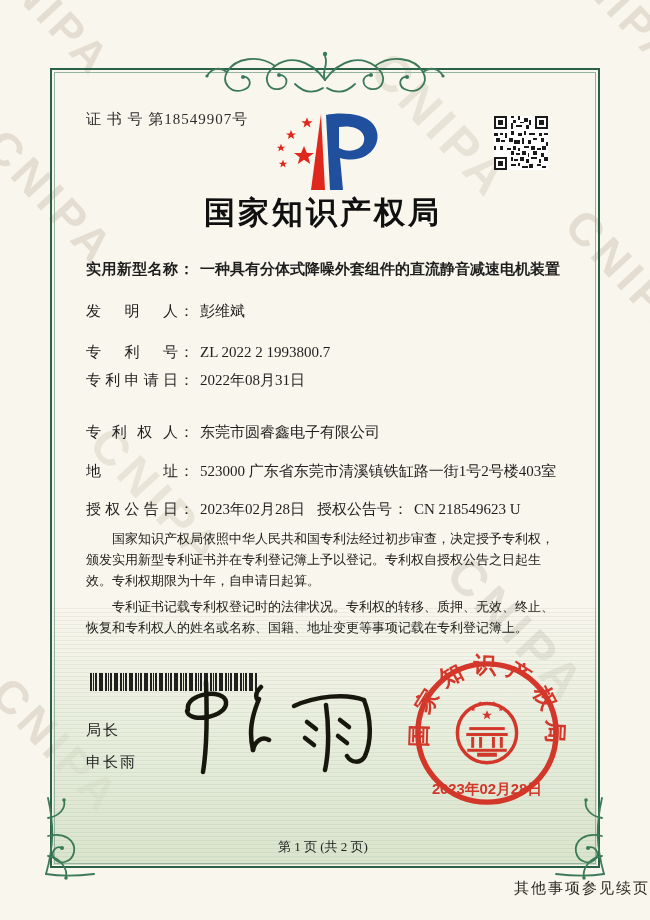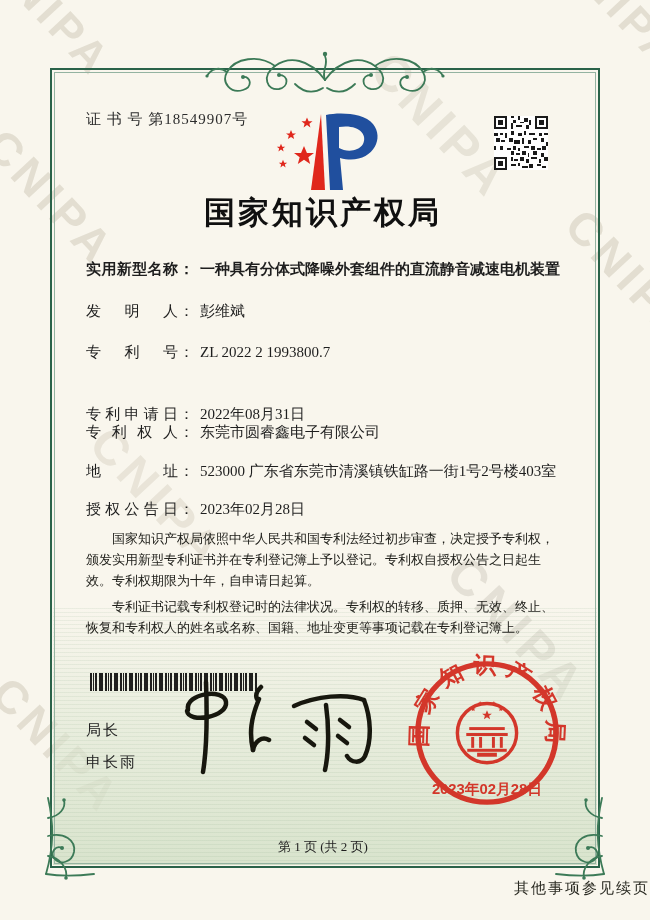--- a/index.html
+++ b/index.html
@@ -58,21 +58,21 @@
   }
   
   .row{left:86px;width:480px;font-size:15px;color:#1e1e1e;z-index:4;white-space:nowrap;}
   .row .lbl{
     display:inline-block;width:92px;
     text-align:justify;text-align-last:justify;
     vertical-align:bottom;
   }
   .row .colon{margin:0 6px 0 1px;}
   .row2{position:absolute;left:231px;top:0;white-space:nowrap;}
-  .r1{top:260px;font-weight:bold;}.r2{top:302px;}.r3{top:343px;}.r4{top:405px;}
+  .r1{top:260px;font-weight:bold;}.r2{top:302px;}.r3{top:343px;}.r4{top:371px;}
   .r5{top:423px;}.r6{top:462px;}.r7{top:500px;}
   
   .paras{left:86px;top:528px;width:478px;z-index:4;font-size:13px;line-height:21px;color:#21211c;}
   .paras p{margin:0;text-indent:2em;}
   .paras p + p{margin-top:5px;}
   
   .barcode{
     left:90px;top:673px;width:168px;height:18px;z-index:4;
     background:
       repeating-linear-gradient(90deg,#20201e 0 2px,transparent 2px 5px),
@@ -258,20 +258,23 @@
   <span class="lbl">专利申请日</span><span class="colon">：</span><span>2022年08月31日</span>
 </div>
 <div class="abs row r5">
   <span class="lbl">专利权人</span><span class="colon">：</span><span>东莞市圆睿鑫电子有限公司</span>
 </div>
 <div class="abs row r6">
   <span class="lbl">地址</span><span class="colon">：</span><span>523000 广东省东莞市清溪镇铁缸路一街1号2号楼403室</span>
 </div>
 <div class="abs row r7">
   <span class="lbl">授权公告日</span><span class="colon">：</span><span>2023年02月28日</span>
+  <span class="row2">
+    <span>授权公告号</span><span class="colon">：</span><span>CN 218549623 U</span>
+  </span>
 </div>
 
 <div class="abs paras">
   <p>国家知识产权局依照中华人民共和国专利法经过初步审查，决定授予专利权，颁发实用新型专利证书并在专利登记簿上予以登记。专利权自授权公告之日起生效。专利权期限为十年，自申请日起算。</p>
   <p>专利证书记载专利权登记时的法律状况。专利权的转移、质押、无效、终止、恢复和专利权人的姓名或名称、国籍、地址变更等事项记载在专利登记簿上。</p>
 </div>
 
 <div class="abs barcode"></div>
 
 <div class="abs director">

